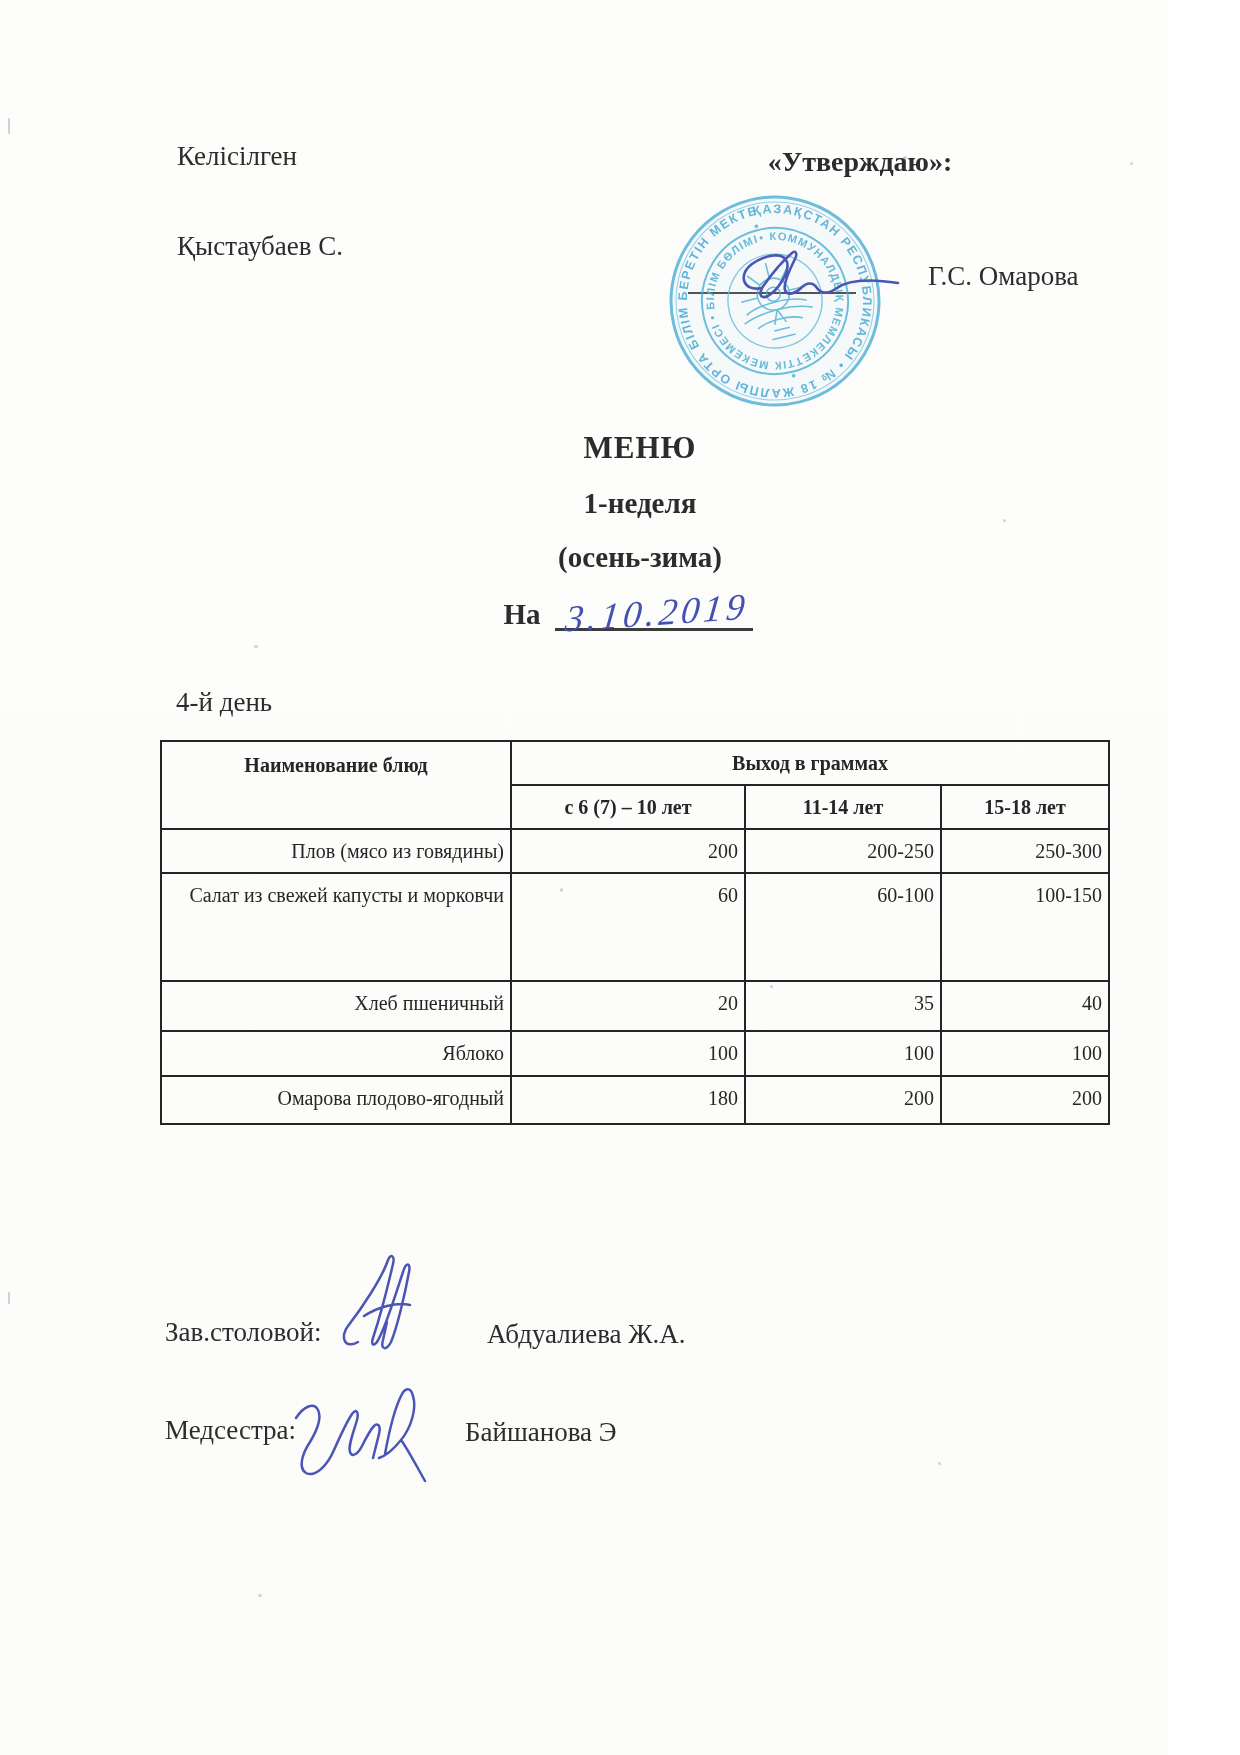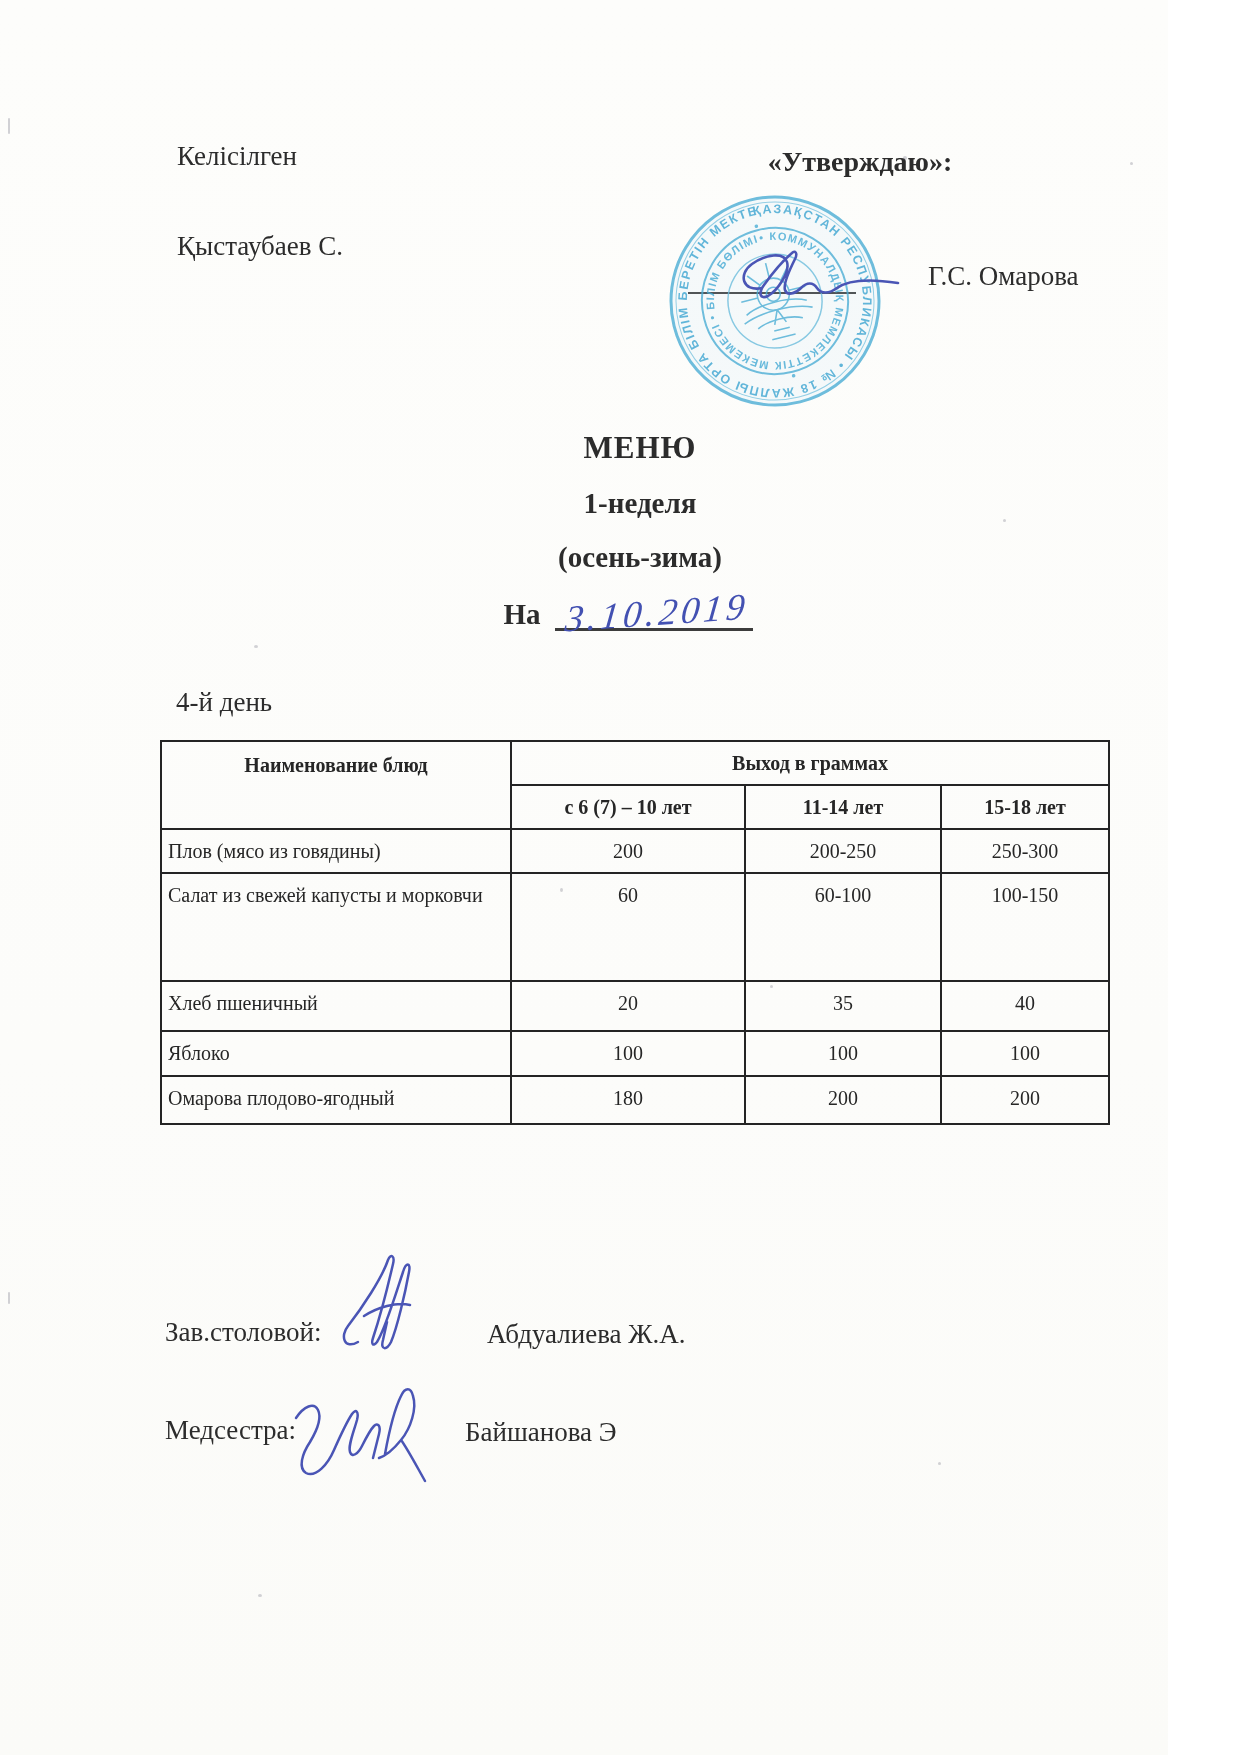--- a/index.html
+++ b/index.html
@@ -30,21 +30,21 @@
     transform:rotate(-4deg) skewX(-10deg);
   }
 
   
   .sign-line { border-bottom:2px solid #474747; height:0; }
 
   
   table.menu { border-collapse:collapse; table-layout:fixed; width:948px;
                font-size:20px; color:#262626; }
   table.menu td, table.menu th { border:2px solid #242424; vertical-align:top;
-               padding:4px 6px; line-height:34px; }
+               padding:4px 6px; line-height:34px;text-align:right; }
   table.menu th { font-weight:bold; text-align:center; }
   td.name { text-align:left; padding-left:10px; }
   td.val  { text-align:center; }
   td.tall { line-height:52px; }
 
   .ink { stroke:#4a55b5; fill:none; stroke-linecap:round; stroke-linejoin:round; }
 
   .speck { position:absolute; background:rgba(110,110,125,.3); border-radius:50%; }
 
   .stamp-wrap { left:664px; top:190px; width:222px; height:222px; opacity:.82; }

